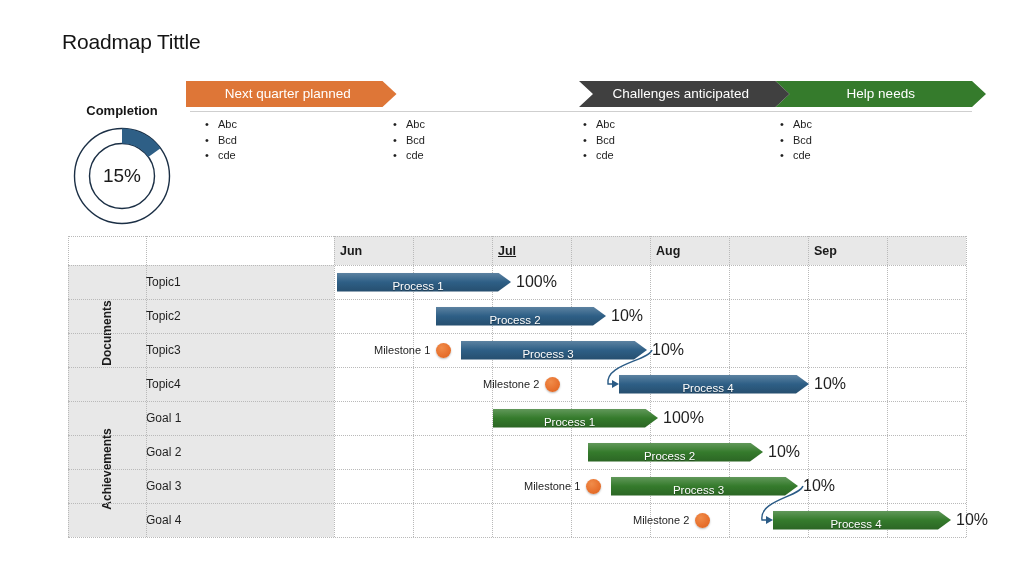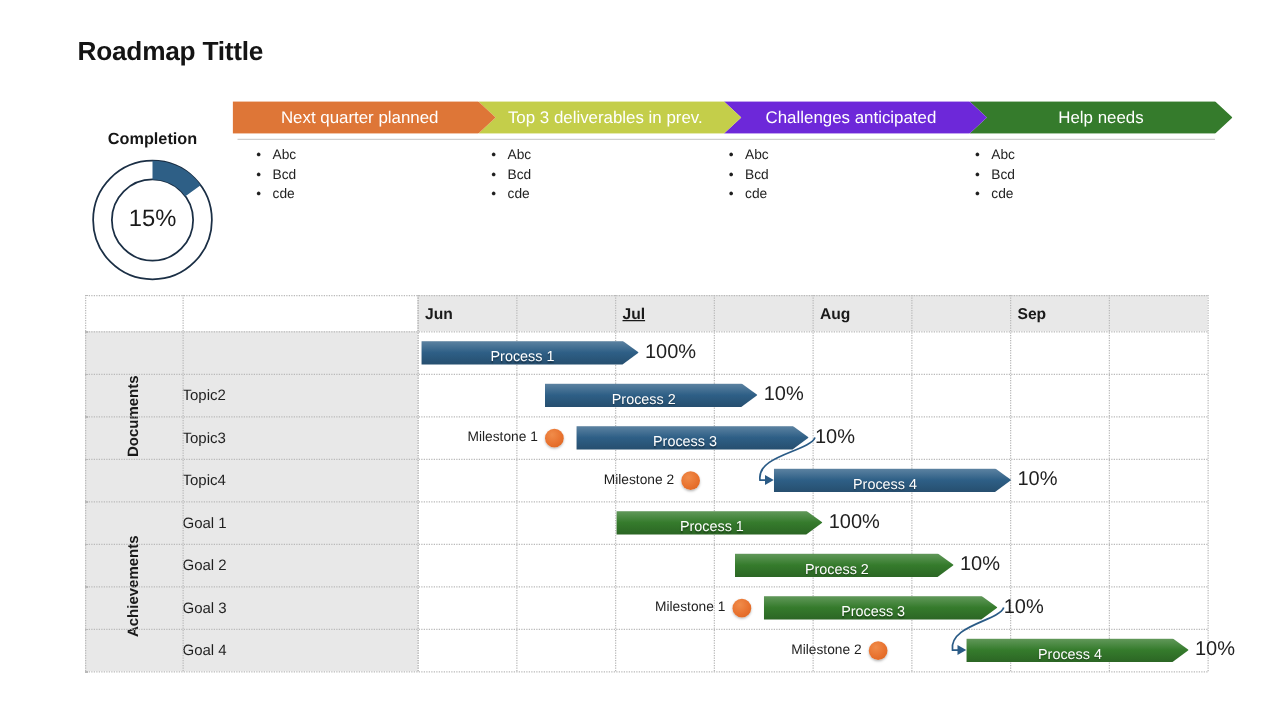--- a/index.html
+++ b/index.html
@@ -7,21 +7,21 @@
     width: 1024px; height: 569px;
     background: #ffffff;
     font-family: "Liberation Sans", sans-serif;
     overflow: hidden;
   }
   #root { position: relative; width: 1024px; height: 569px; }
 
   
   .page-title {
     position: absolute; left: 62px; top: 30px;
-    font-size: 21px; font-weight: bold; color: #141414;
+    font-size: 21px; font-weight: normal; color: #141414;
     letter-spacing: -0.2px;
   }
 
   
   .completion-block { position: absolute; left: 62px; top: 103px; width: 120px; }
   .completion-label {
     text-align: center; font-size: 13px; font-weight: bold; color: #161616;
   }
   .donut-wrap { position: relative; width: 100px; height: 100px; margin: 8px auto 0; }
   .donut-wrap svg { display: block; }
@@ -142,24 +142,21 @@
         <circle id="donut-arc" cx="50" cy="50" r="40" fill="none" stroke="#2e5f86" stroke-width="15" transform="rotate(-90 50 50)" stroke-dasharray="37.69911184307752 251.32741228718345"></circle>
       </svg>
       <div class="donut-pct">15%</div>
     </div>
   </div>
 
   <div class="chev-row" id="chev-row">
       <div class="chev" style="left: 0px; width: 210.5px; background: rgb(222, 118, 55); z-index: 4; clip-path: polygon(0px 0px, 196.5px 0px, 210.5px 50%, 196.5px 100%, 0px 100%, 0px 50%);">
         <span style="margin-right: 7px;">Next quarter planned</span>
       </div>
-      <div class="chev" style="left: 196.5px; width: 210.5px; background: rgb(196, 206, 74); z-index: 3; clip-path: polygon(0px 0px, 196.5px 0px, 210.5px 50%, 196.5px 100%, 0px 100%, 14px 50%);">
-        <span style="margin-right: 7px;">Top 3 deliverables in prev.</span>
-      </div>
-      <div class="chev" style="left: 393px; width: 210.5px; background: #6d28d9; z-index: 2; clip-path: polygon(0px 0px, 196.5px 0px, 210.5px 50%, 196.5px 100%, 0px 100%, 14px 50%);">
+      <div class="chev" style="left: 393px; width: 210.5px; background: #404040; z-index: 2; clip-path: polygon(0px 0px, 196.5px 0px, 210.5px 50%, 196.5px 100%, 0px 100%, 14px 50%);">
         <span style="margin-right: 7px;">Challenges anticipated</span>
       </div>
       <div class="chev" style="left: 589.5px; width: 210.5px; background: rgb(53, 123, 44); z-index: 1; clip-path: polygon(0px 0px, 196.5px 0px, 210.5px 50%, 196.5px 100%, 0px 100%, 14px 50%);">
         <span style="margin-right: 0px;">Help needs</span>
       </div>
     </div>
   <div class="cols-underline"></div>
 
   <div id="bullet-cols">
       <div class="bullet-col" style="left: 205px;">
@@ -225,20 +222,23 @@
       <div class="g-head-fill"></div>
       <div id="months">
           <div class="g-month" style="left: 266px; width: 158px;">Jun</div>
           <div class="g-month" style="left: 424px; width: 158px; text-decoration: underline;">Jul</div>
           <div class="g-month" style="left: 582px; width: 158px;">Aug</div>
           <div class="g-month" style="left: 740px; width: 158px;">Sep</div>
         </div>
     </div>
     <div class="g-body" id="g-body">
       <div class="g-leftfill"></div>
+    <div class="g-row" style="top: 0px;">
+          <div class="g-rowlabel">Topic1</div>
+        </div>
         <div class="g-row" style="top: 34px;">
           <div class="g-rowlabel">Topic2</div>
         </div>
         <div class="g-row" style="top: 68px;">
           <div class="g-rowlabel">Topic3</div>
         </div>
         <div class="g-row" style="top: 102px;">
           <div class="g-rowlabel">Topic4</div>
         </div>
         <div class="g-group" style="top: 0px; height: 136px;">

